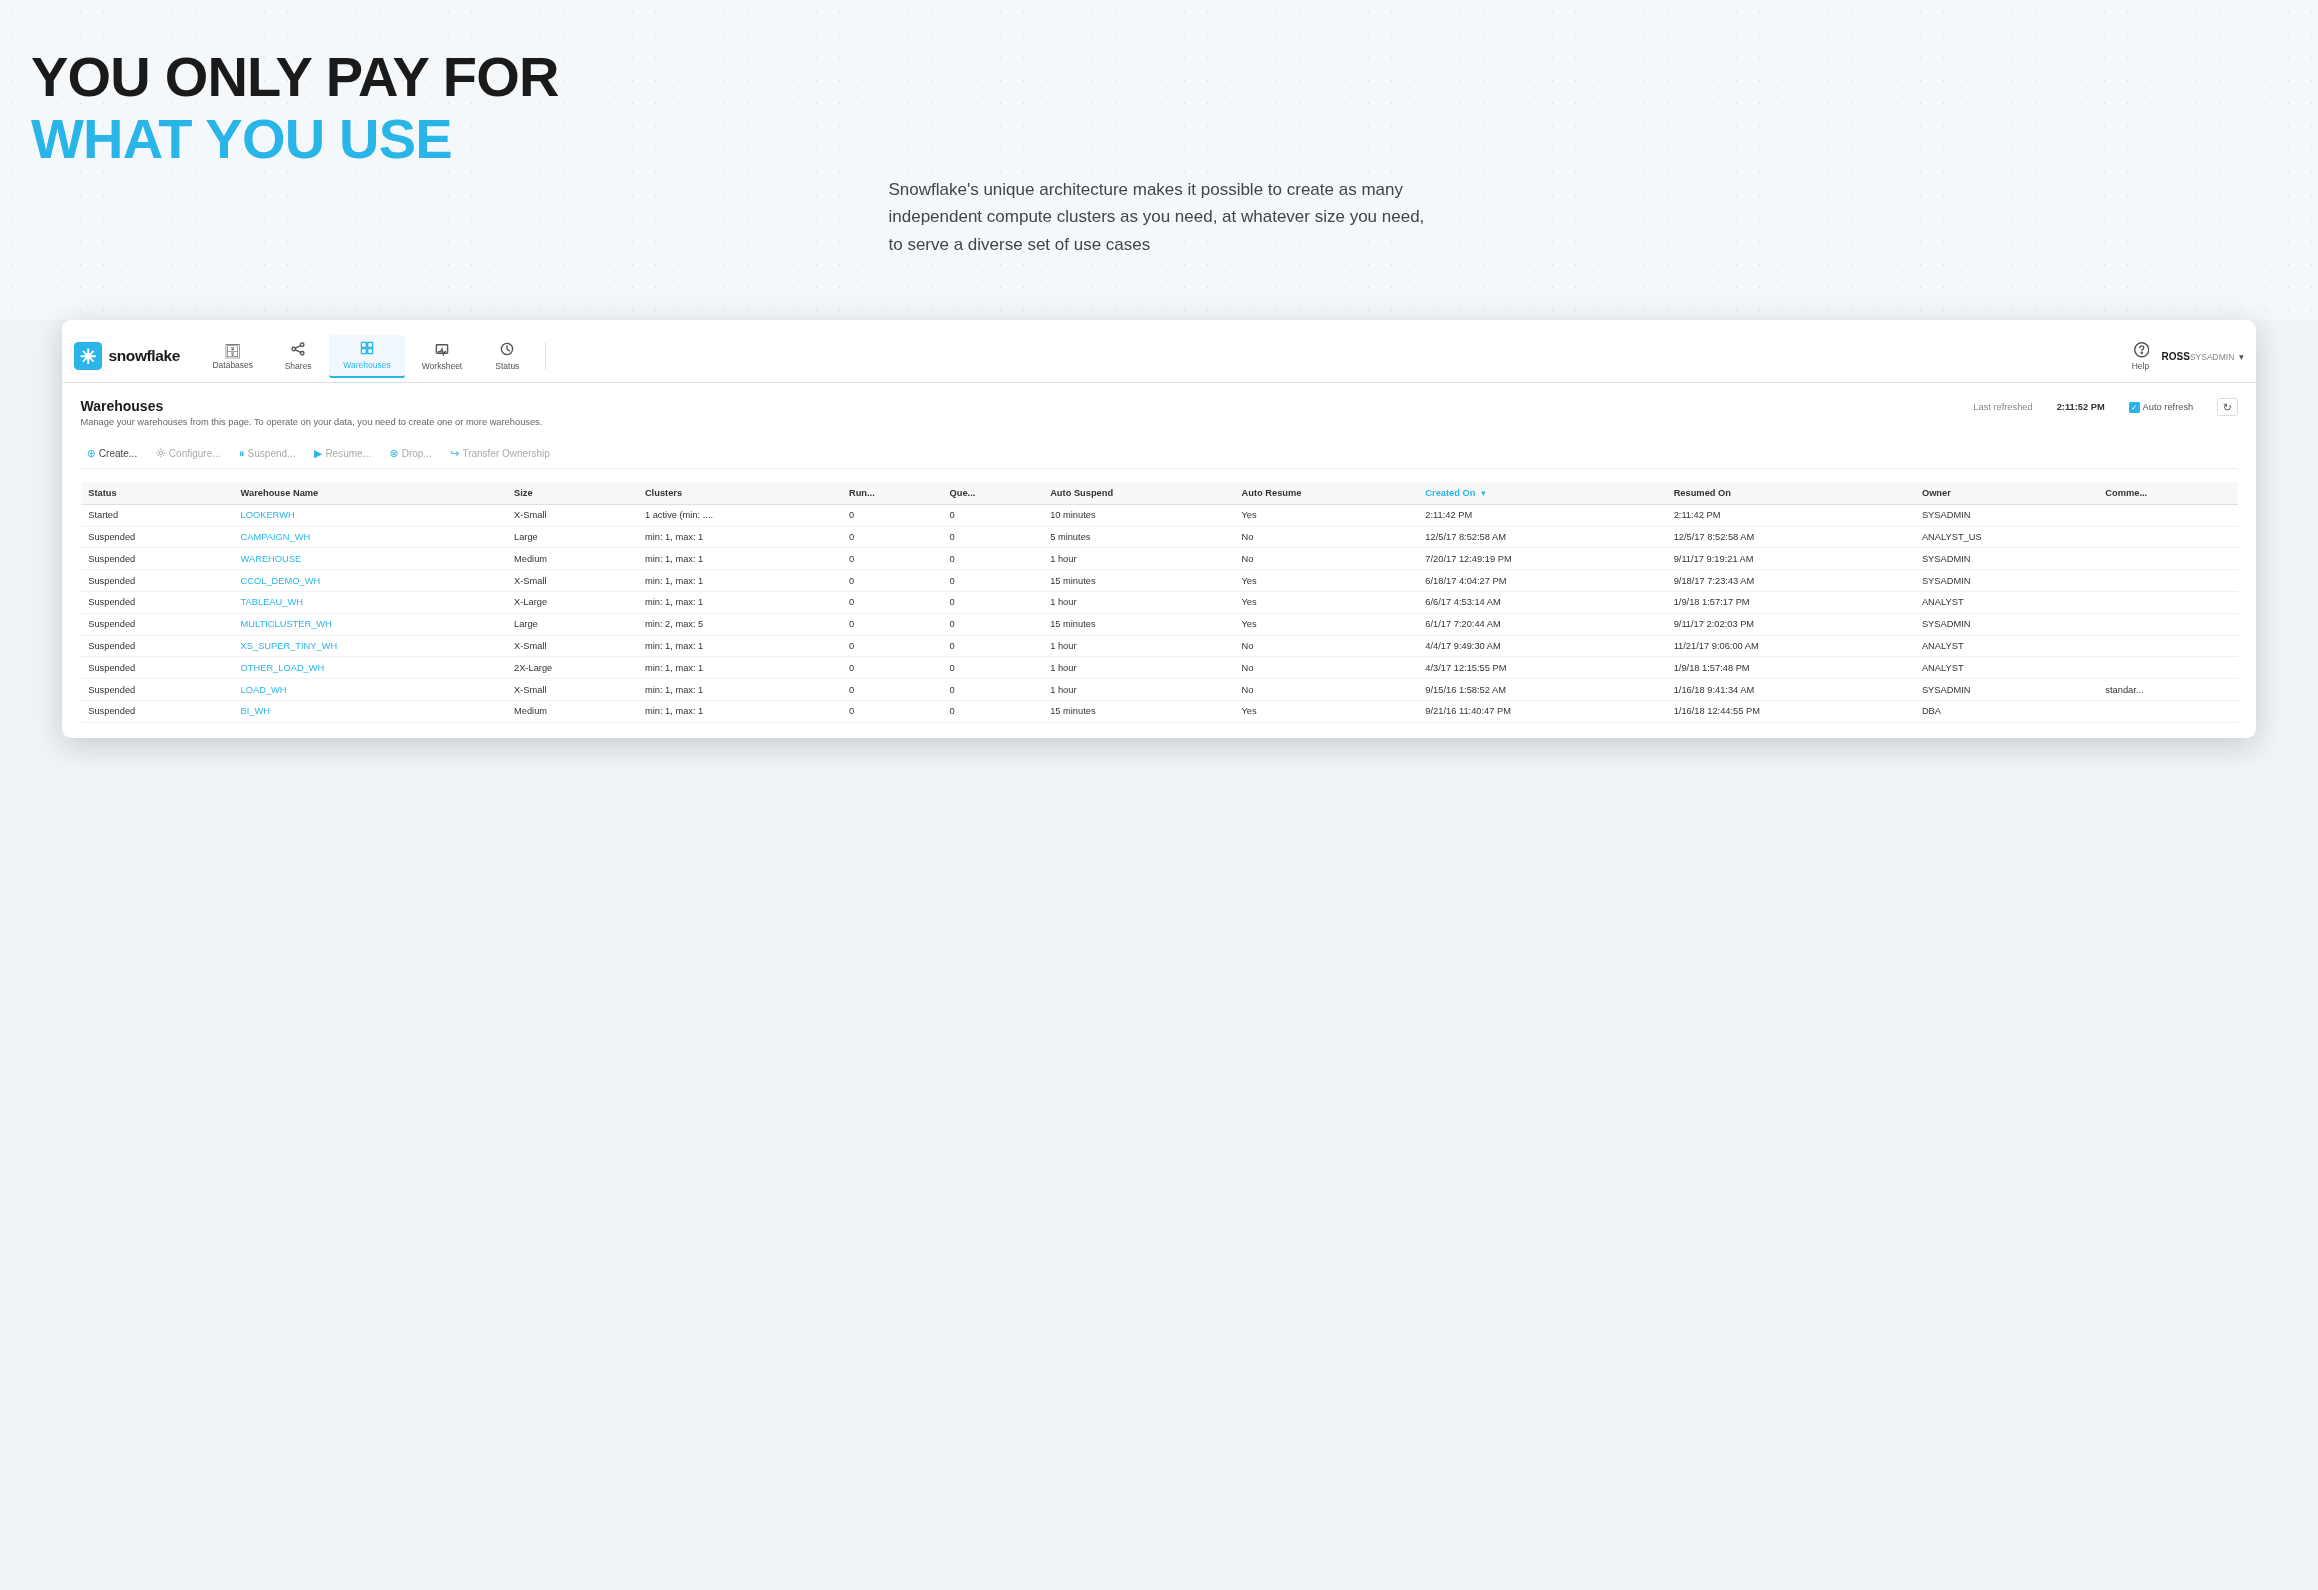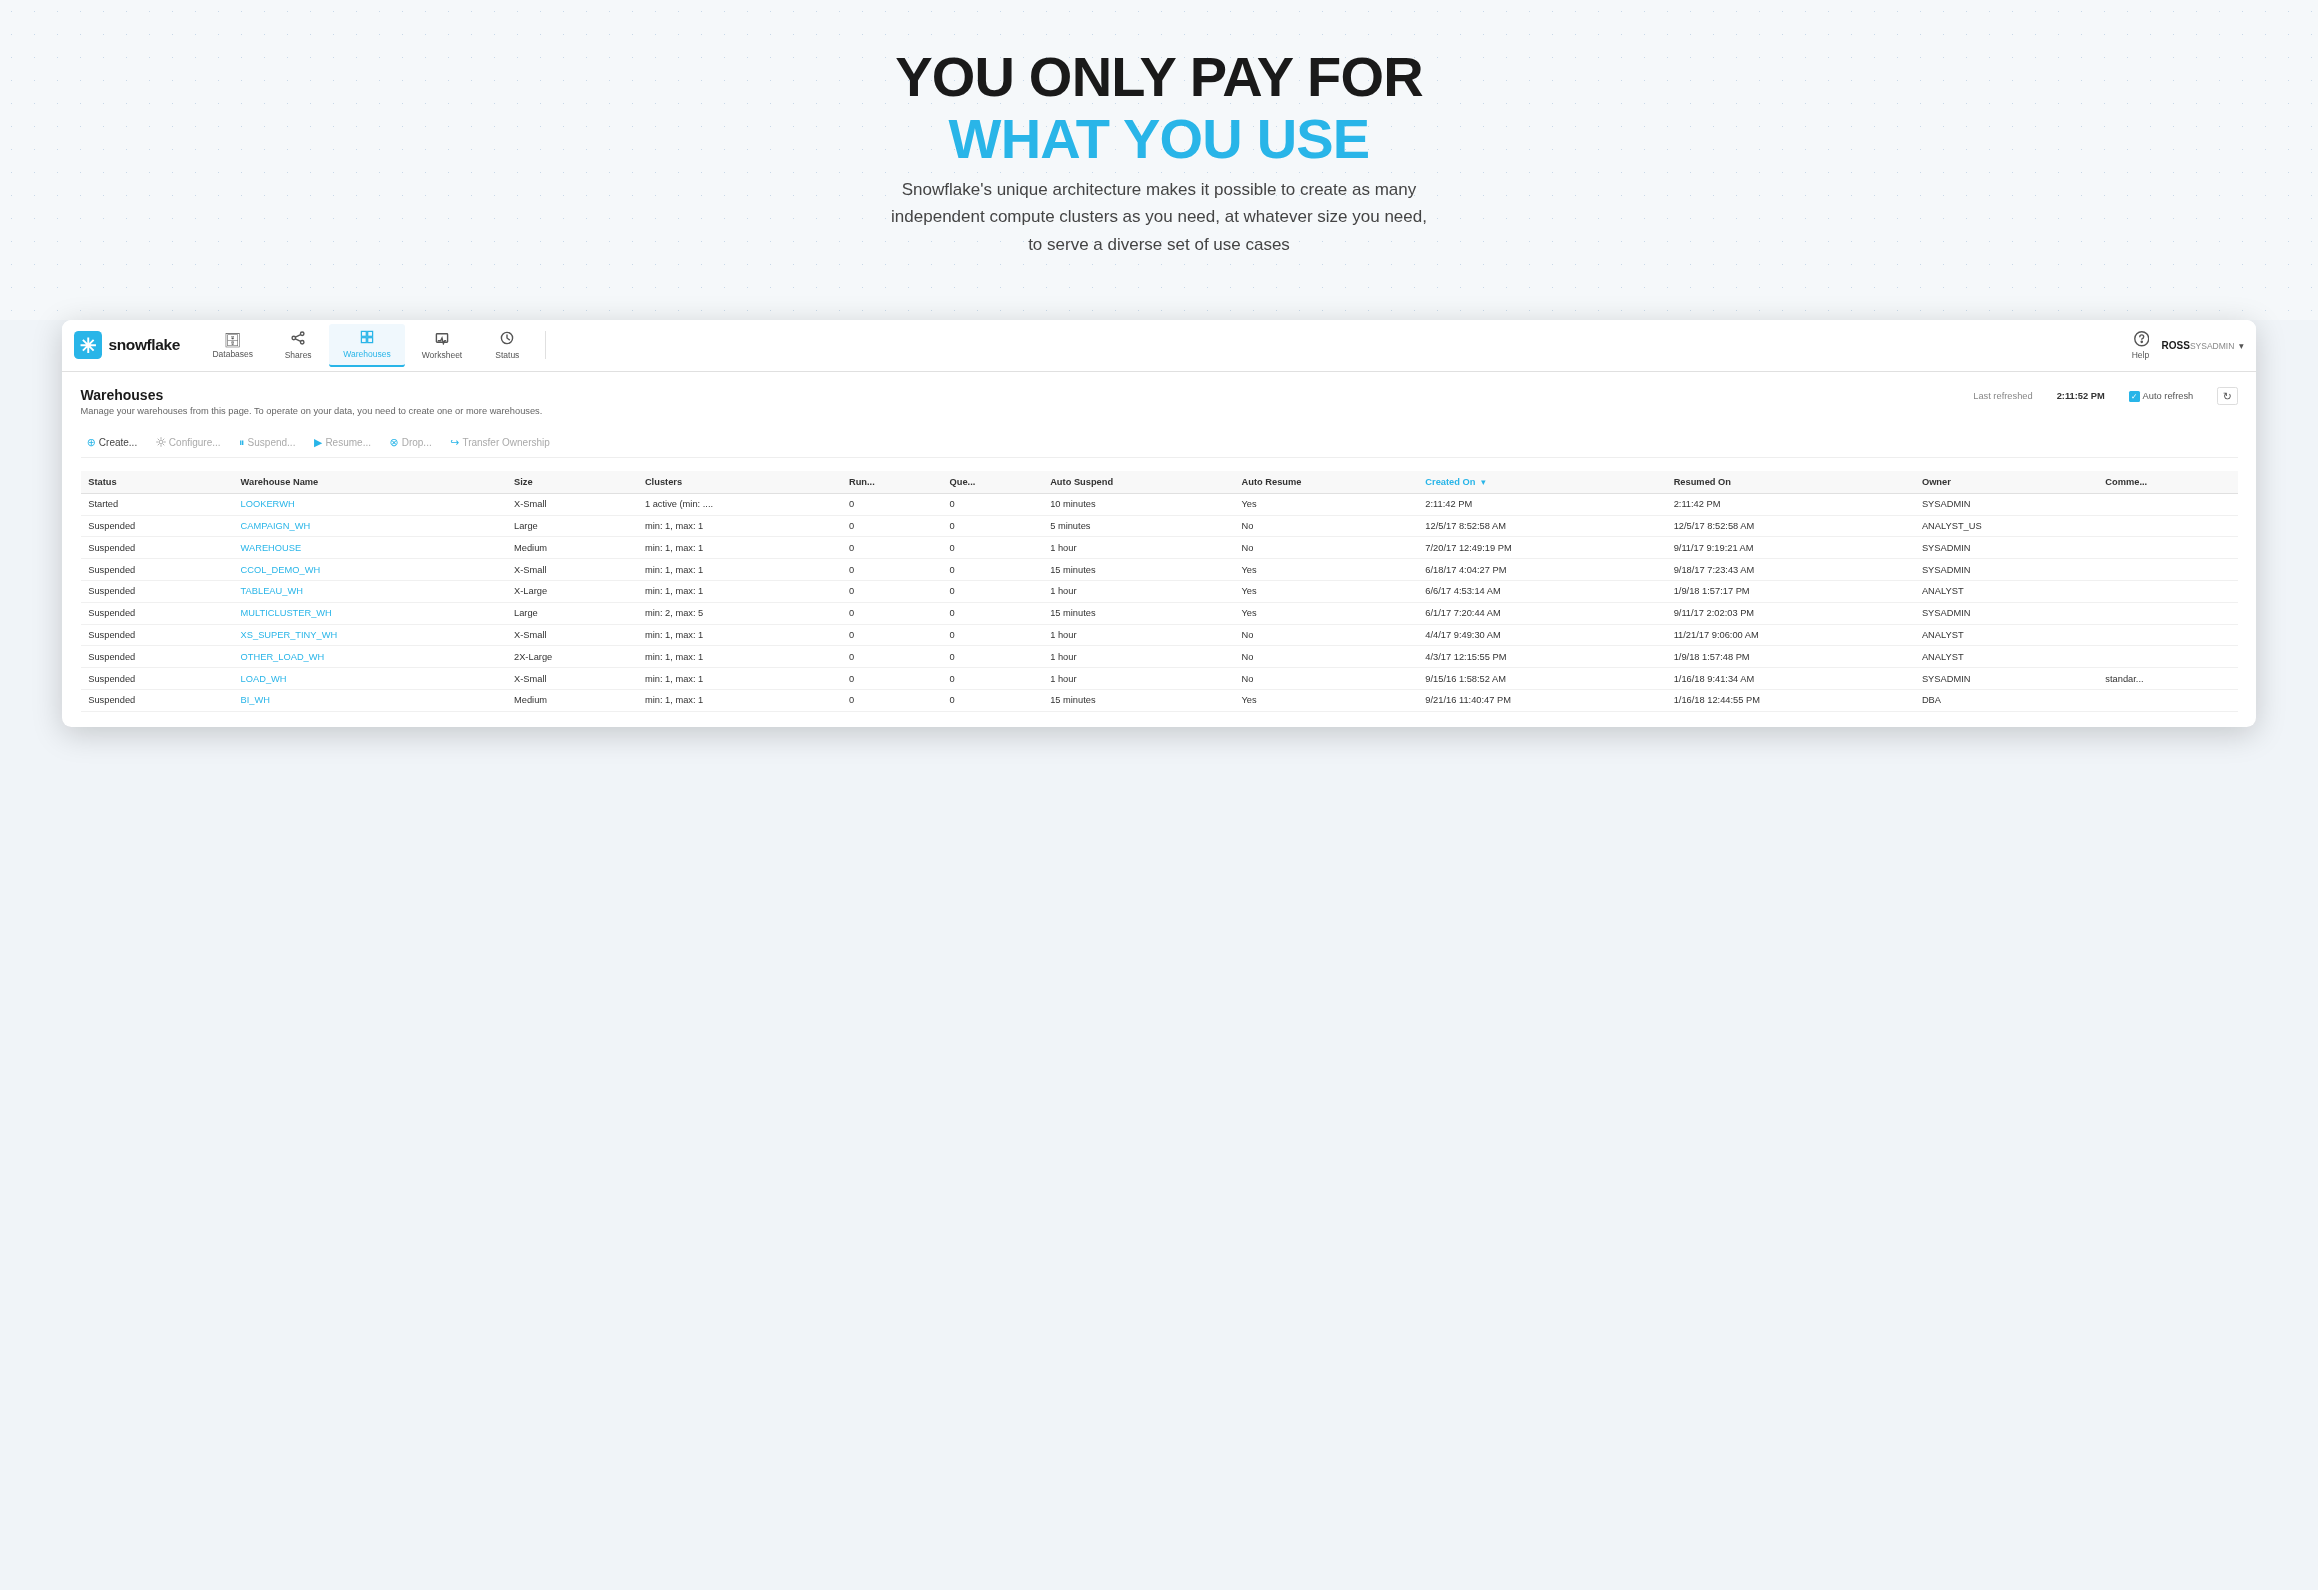--- a/index.html
+++ b/index.html
@@ -7,21 +7,21 @@
       font-family: -apple-system, BlinkMacSystemFont, 'Segoe UI', Arial, sans-serif;
       background: #f0f4f8;
       min-height: 100vh;
     }
 
     
     .hero {
       background: #f5f8fa;
       background-image: radial-gradient(circle, #c8d8e8 0.8px, transparent 0.8px);
       background-size: 23px 23px;
-      text-align: center;
+      text-align: left;
       padding: 46px 31px 62px;
     }
     .hero-title-black {
       font-size: 56px;
       font-weight: 900;
       color: #1a1a1a;
       line-height: 1.1;
       letter-spacing: -0.8px;
       text-transform: uppercase;
     }
@@ -52,20 +52,21 @@
     }
 
     
     .toolbar {
       display: flex;
       align-items: center;
       background: white;
       border-bottom: 0.8px solid #e0e0e0;
       padding: 0 12.4px;
       height: 52px;
+      margin-top: 11px;
     }
     .logo {
       display: flex;
       align-items: center;
       margin-right: 18.5px;
       text-decoration: none;
     }
     .logo-icon {
       width: 28px;
       height: 28px;

